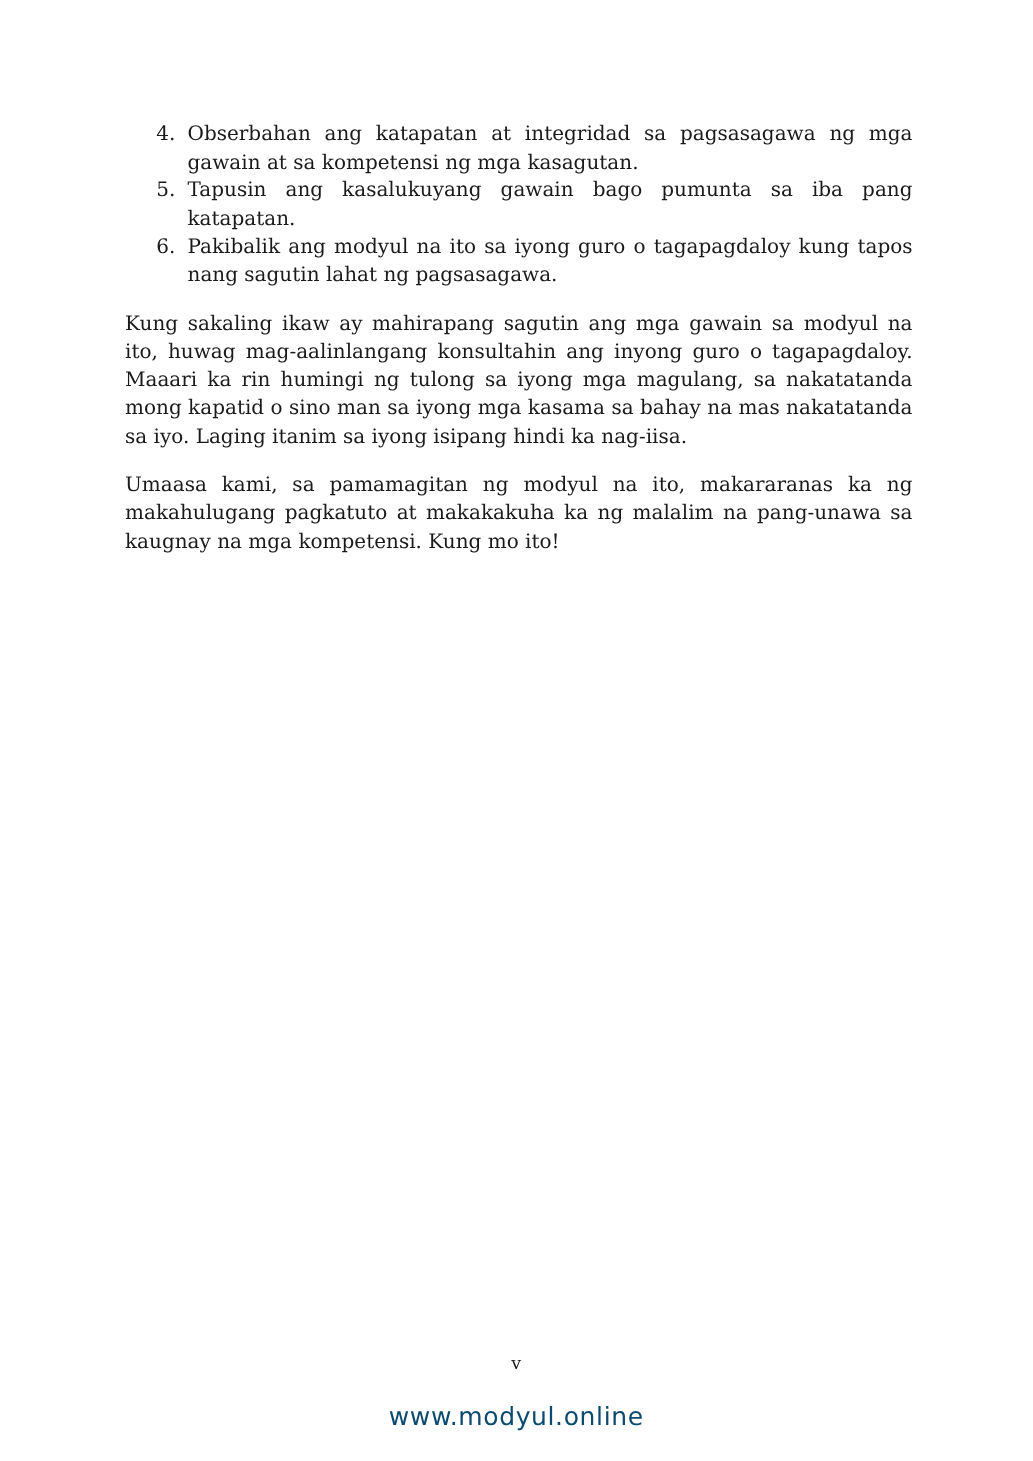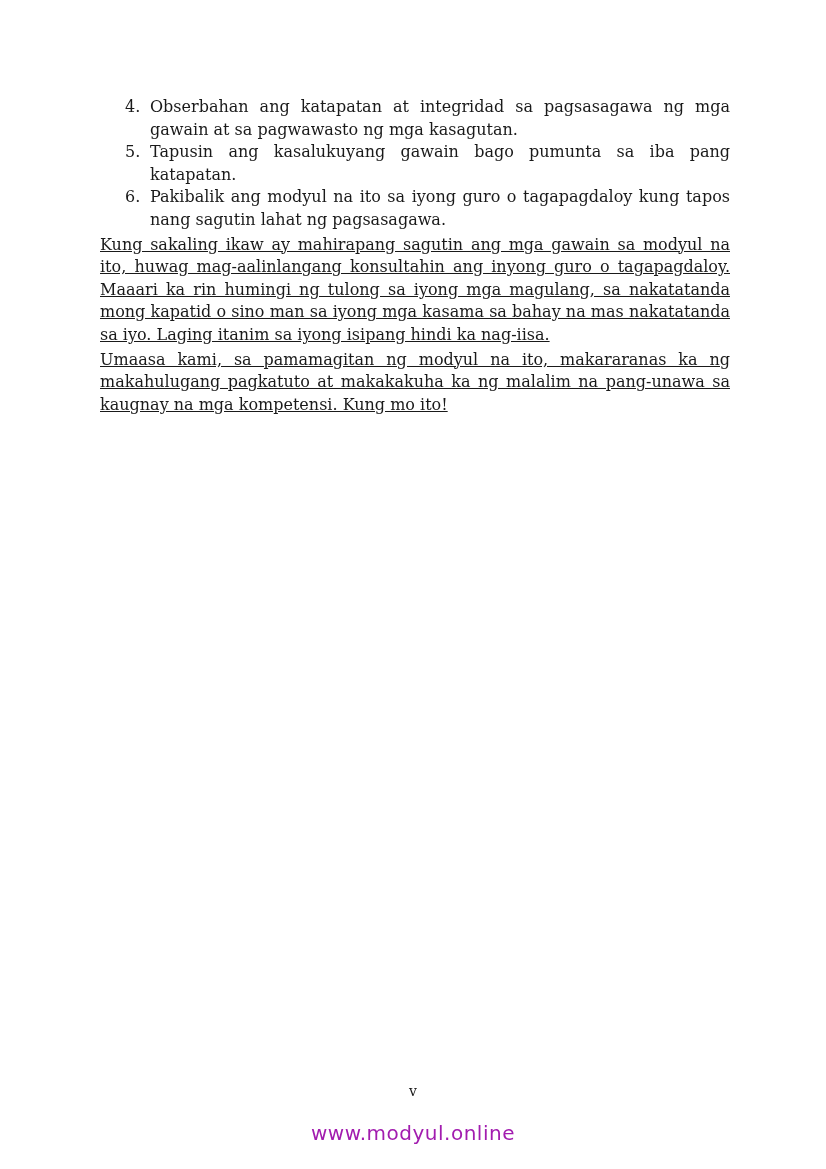--- a/index.html
+++ b/index.html
@@ -35,57 +35,56 @@
   }
   .list-num {
     flex: 0 0 25px;
     width: 25px;
   }
   .list-text {
     flex: 1 1 auto;
     text-align: justify;
   }
   .para {
-    margin-top: 2px;
+    margin-top: 16px;
     text-align: justify;
-    text-decoration: underline;
   }
   .page-number {
     position: absolute;
     top: 1082px;
     left: 0;
     width: 100%;
     text-align: center;
     font-size: 14px;
     color: #1a1a1a;
     line-height: 18px;
   }
   .watermark {
     position: absolute;
     top: 1120px;
     left: 0;
     width: 100%;
     text-align: center;
     font-family: "DejaVu Sans", "Liberation Sans", sans-serif;
     font-size: 20px;
     letter-spacing: 0.5px;
-    color: #a21caf;
+    color: #0c4a6e;
     line-height: 26px;
   }
 </style>
 </head>
 <body>
 
 <div class="page">
   <div class="content">
 
     <ol class="num-list">
       <li class="list-item">
         <span class="list-num">4.</span>
-        <span class="list-text">Obserbahan ang katapatan at integridad sa pagsasagawa ng mga gawain at sa pagwawasto ng mga kasagutan.</span>
+        <span class="list-text">Obserbahan ang katapatan at integridad sa pagsasagawa ng mga gawain at sa kompetensi ng mga kasagutan.</span>
       </li>
       <li class="list-item">
         <span class="list-num">5.</span>
         <span class="list-text">Tapusin ang kasalukuyang gawain bago pumunta sa iba pang katapatan.</span>
       </li>
       <li class="list-item">
         <span class="list-num">6.</span>
         <span class="list-text">Pakibalik ang modyul na ito sa iyong guro o tagapagdaloy kung tapos nang sagutin lahat ng pagsasagawa.</span>
       </li>
     </ol>

